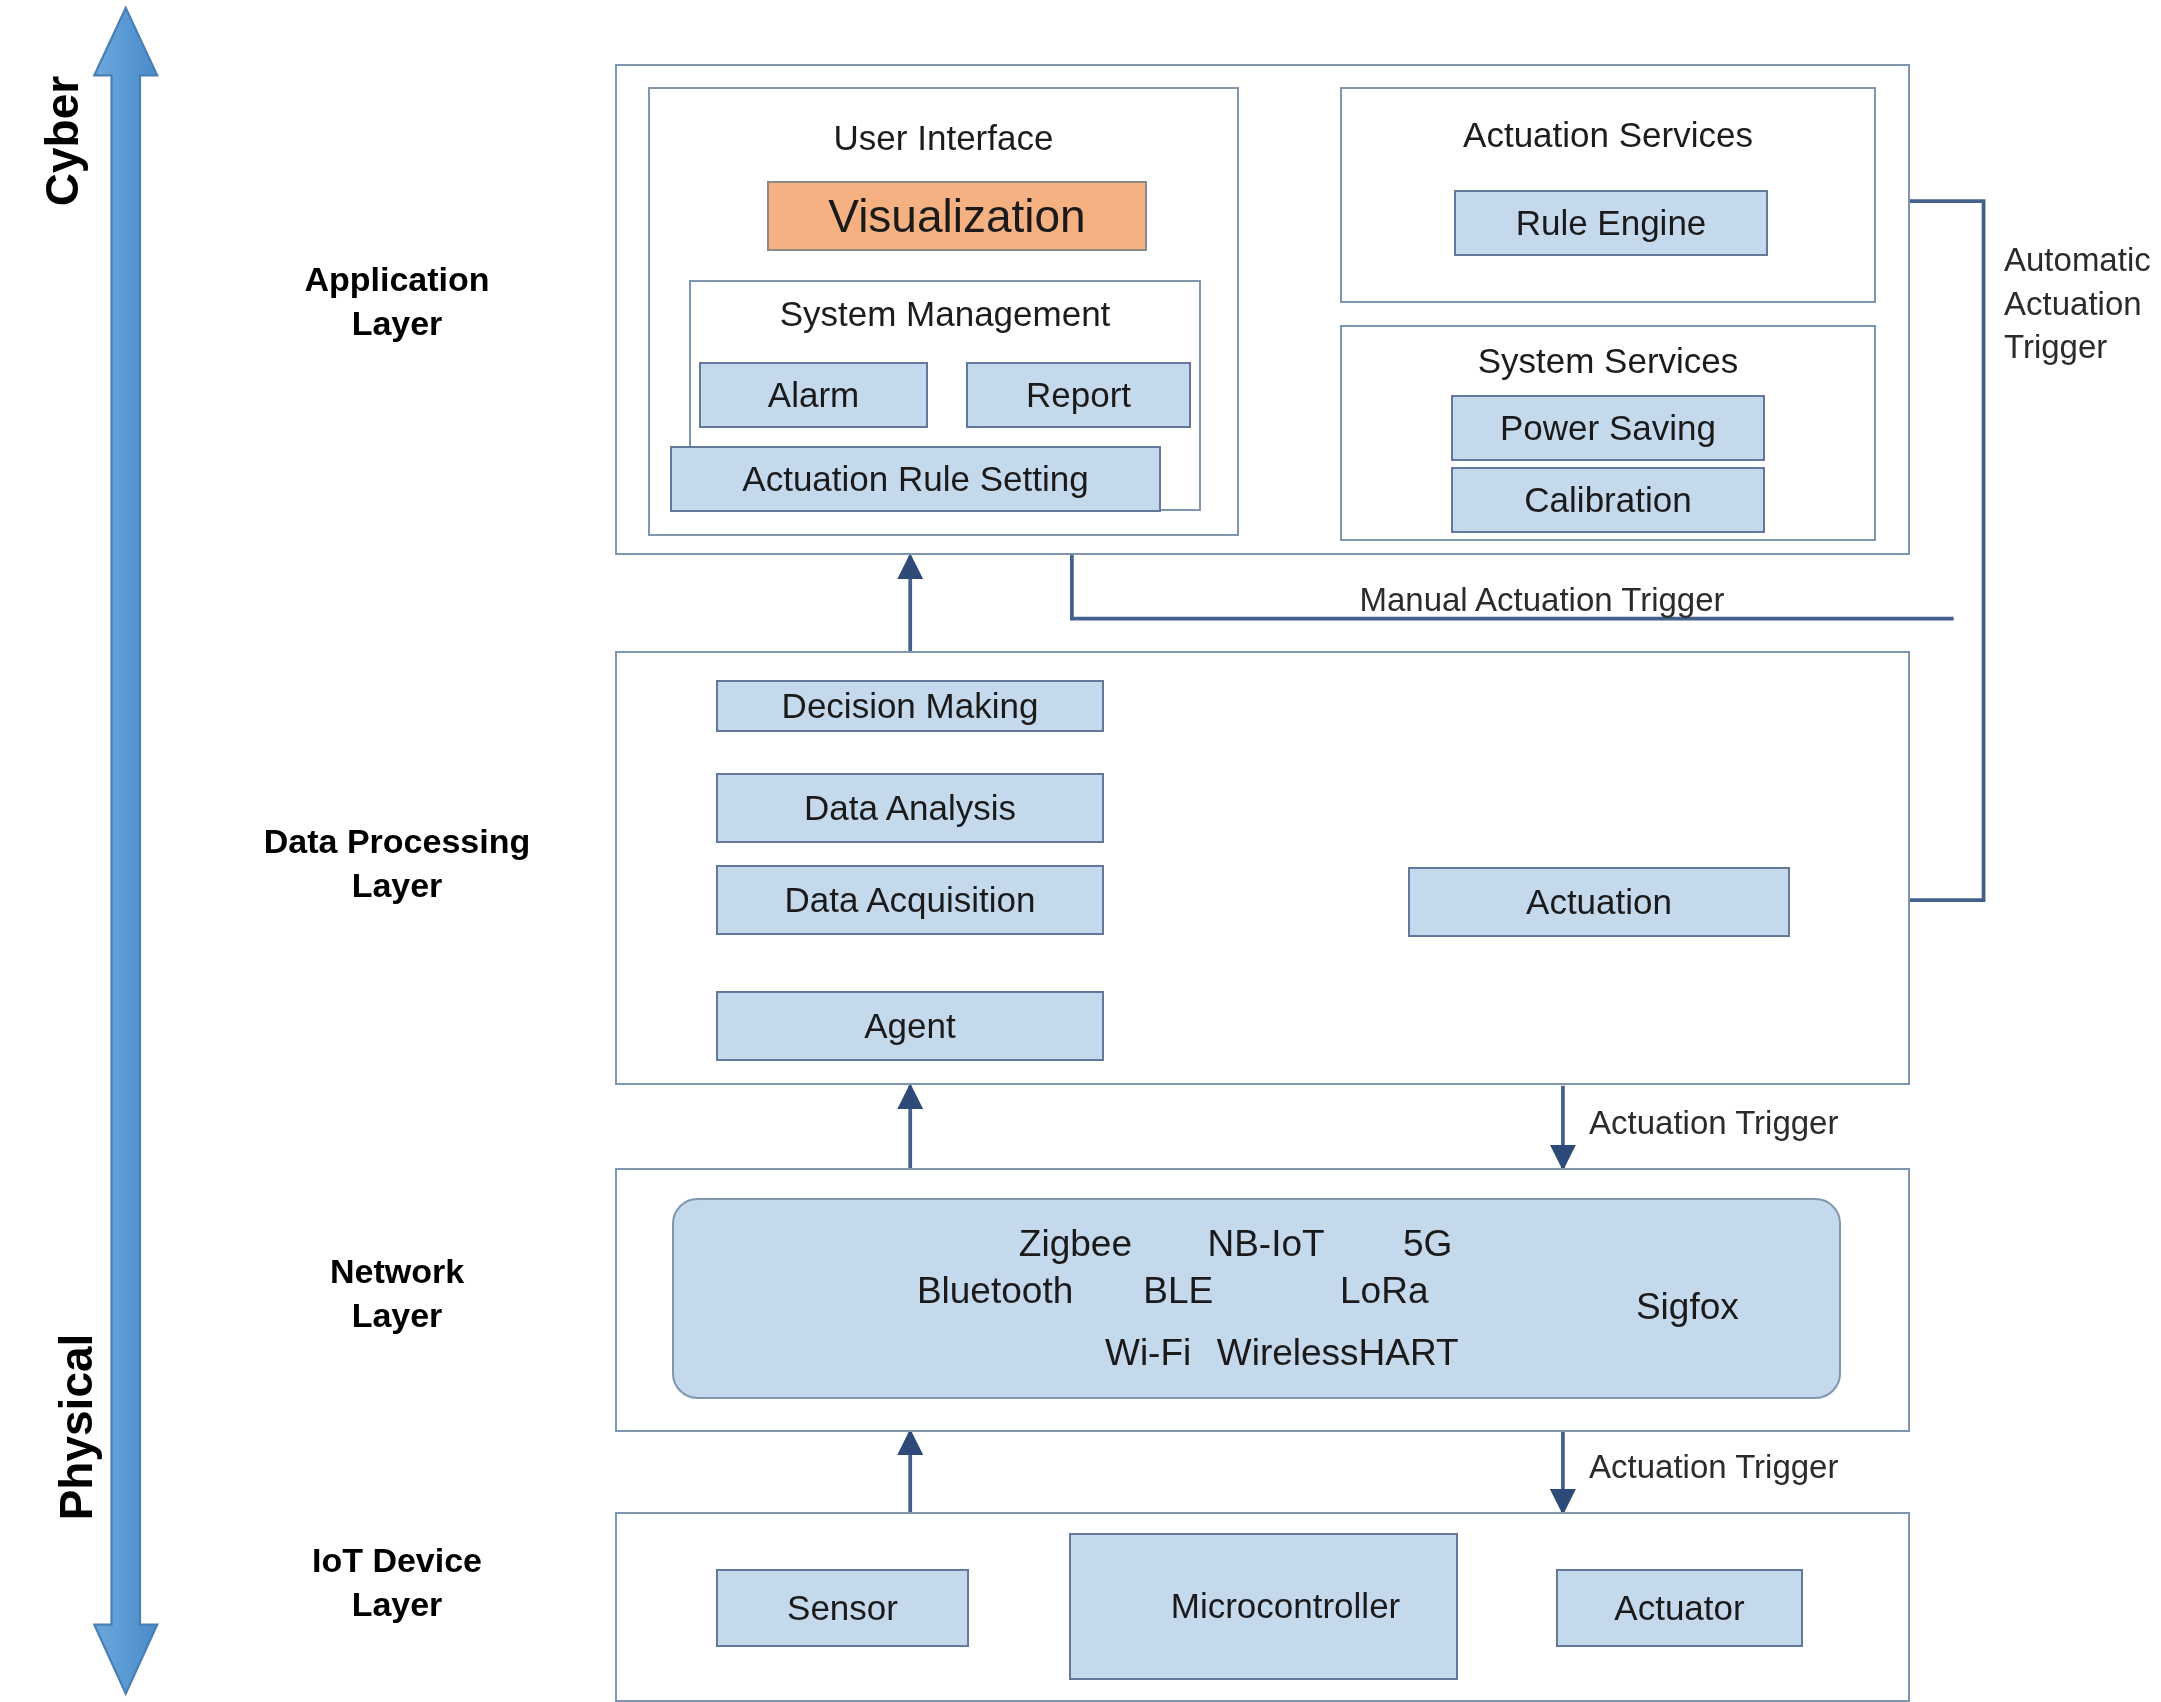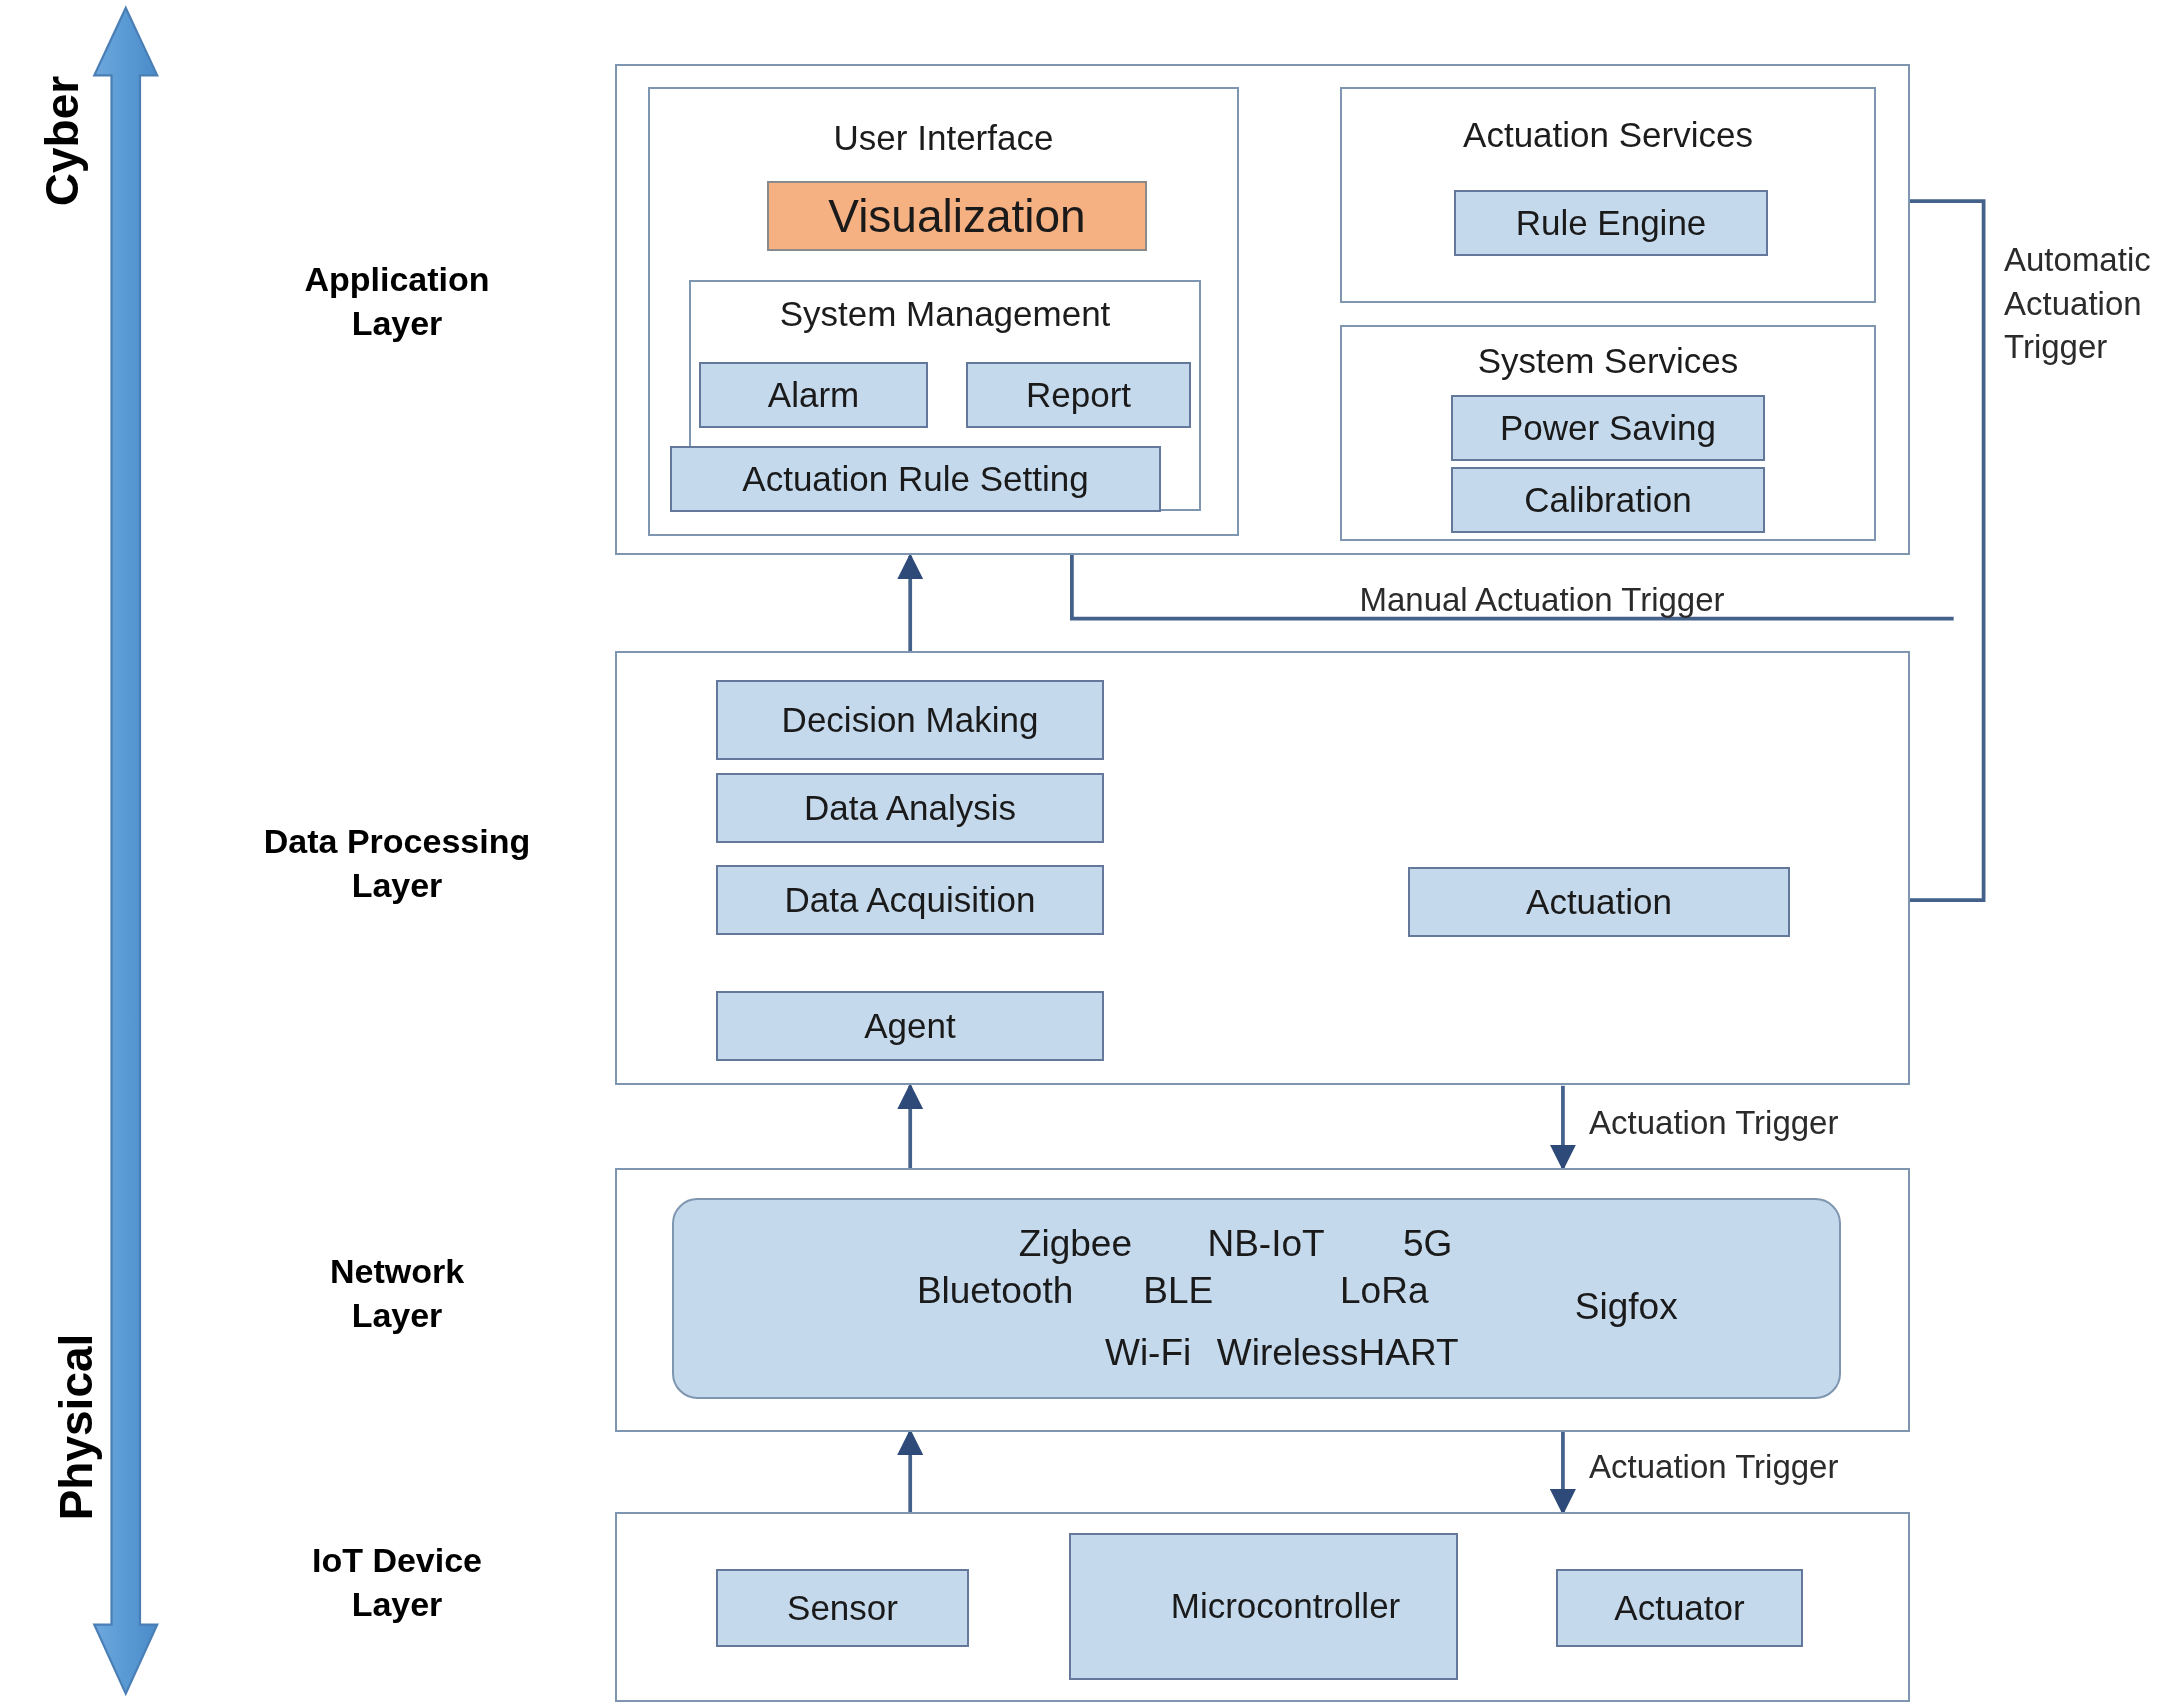--- a/index.html
+++ b/index.html
@@ -237,21 +237,21 @@
   <div class="box comp" style="left:1451px; top:467px; width:314px; height:66px;">Calibration</div>
 
   <div class="edge-label left" style="left:2004px; top:238px; width:247px;">Automatic
 Actuation
 Trigger</div>
 
   <div class="edge-label center" style="left:1310px; top:578px; width:464px;">Manual Actuation Trigger</div>
 
   <div class="box layer-frame" style="left:615px; top:651px; width:1295px; height:434px;"></div>
 
-  <div class="box comp" style="left:716px; top:680px; width:388px; height:80px;">Decision Making</div>
+  <div class="box comp" style="left:716px; top:680px; width:388px; height:52px;">Decision Making</div>
 
   <div class="box comp" style="left:716px; top:773px; width:388px; height:70px;">Data Analysis</div>
 
   <div class="box comp" style="left:716px; top:865px; width:388px; height:70px;">Data Acquisition</div>
 
   <div class="box comp" style="left:716px; top:991px; width:388px; height:70px;">Agent</div>
 
   <div class="box comp" style="left:1408px; top:867px; width:382px; height:70px;">Actuation</div>
 
   <div class="edge-label left" style="left:1589px; top:1101px; width:389px;">Actuation  Trigger</div>
@@ -262,21 +262,21 @@
     <div class="net-rows" style="top:0;bottom:0;">
       <div class="net-row" style="margin-bottom:4.5px;">
         <span style="width:247px;text-align:right;padding-right:10.5px;">Zigbee</span>
         <span style="width:247px;text-align:center;">NB-IoT</span>
         <span style="width:225px;text-align:left;padding-left:13.5px;">5G</span>
       </div>
       <div class="net-row" style="margin-bottom:4.5px;">
         <span style="width:299px;text-align:right;padding-right:7.5px;">Bluetooth</span>
         <span style="width:195px;text-align:center;">BLE</span>
         <span style="width:217px;text-align:center;">LoRa</span>
-        <span style="width:225px;text-align:center;padding-left:21px;margin-top:16px;">Sigfox</span>
+        <span style="width:225px;text-align:right;padding-left:21px;margin-top:16px;">Sigfox</span>
       </div>
       <div class="net-row">
         <span style="width:247px;text-align:right;padding-right:15px;">Wi-Fi</span>
         <span style="width:352px;text-align:left;padding-left:10.5px;">WirelessHART</span>
       </div>
     </div>
   </div>
 
   <div class="edge-label left" style="left:1589px; top:1445px; width:389px;">Actuation  Trigger</div>
 

